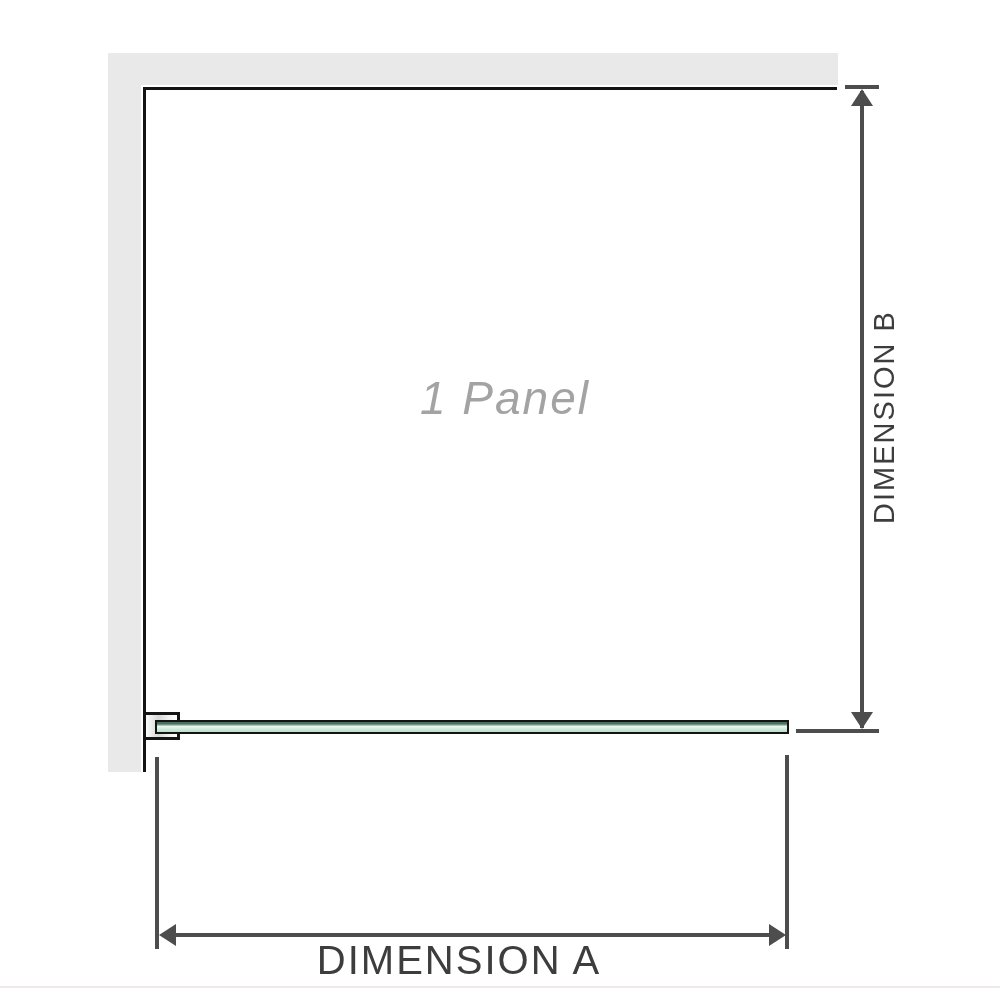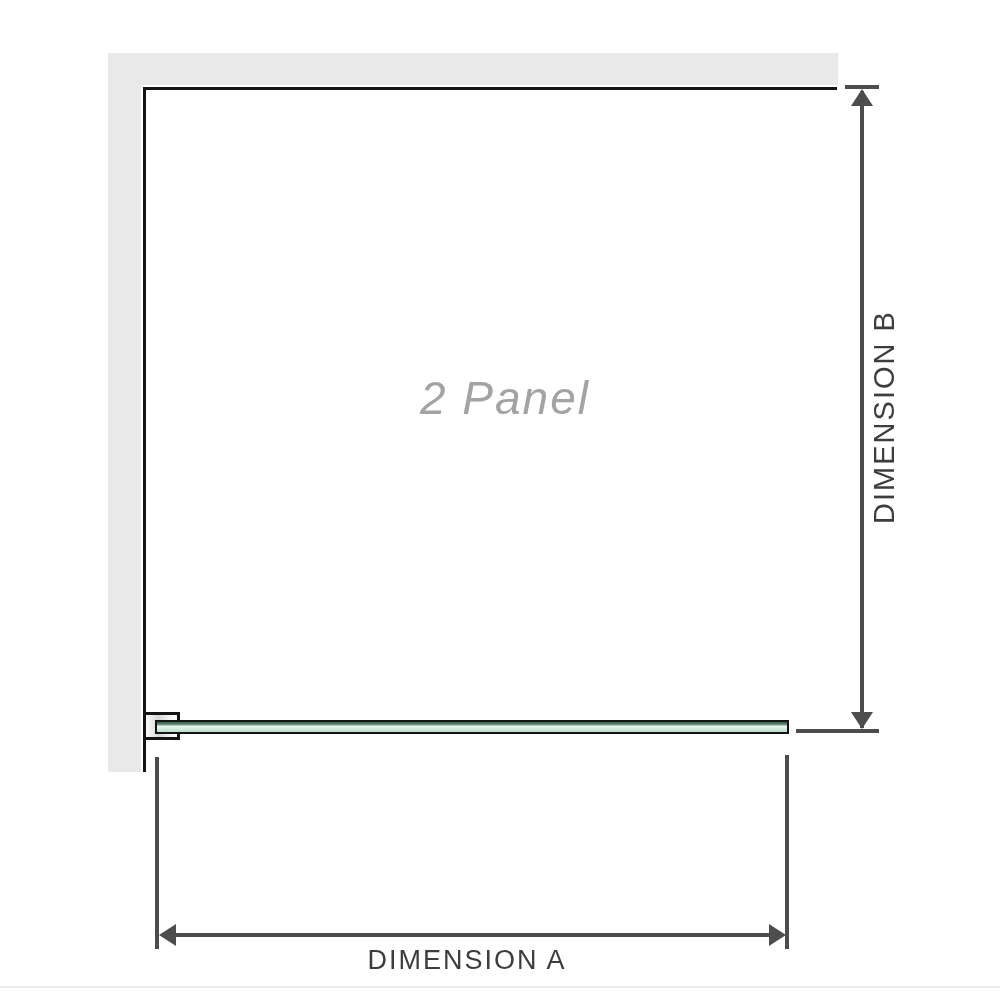--- a/index.html
+++ b/index.html
@@ -99,23 +99,23 @@
     border-left: 17px solid var(--dim, #4d4d4d);
   }
 
   
   .dim-label {
     color: var(--label-text, #3d3d3d);
     font-weight: 300;
     white-space: nowrap;
   }
   .label-a {
-    left: 322px; top: 941px; width: 290px; height: 40px;
+    left: 314px; top: 941px; width: 290px; height: 40px;
     text-align: center;
-    font-size: 27px;
+    font-size: 40px;
     line-height: 38px;
     letter-spacing: 2px;
   }
   .label-b {
     left: 724px; top: 400px; width: 320px; height: 34px;
     text-align: center;
     font-size: 29px;
     line-height: 34px;
     letter-spacing: 2px;
     transform: rotate(-90deg);
@@ -131,21 +131,21 @@
 <body>
 
 <div class="stage">
 
   <div class="abs wall wall-v"></div>
   <div class="abs wall wall-h"></div>
 
   <div class="abs panel-border panel-border-top"></div>
   <div class="abs panel-border panel-border-left"></div>
 
-  <div class="abs watermark">2 Panel</div>
+  <div class="abs watermark">1 Panel</div>
 
   <div class="abs clamp"></div>
   <div class="abs glass"></div>
 
   <div class="abs dim dimB-tick-top"></div>
   <div class="abs dim dimB-tick-bottom"></div>
   <div class="abs dim dimB-line"></div>
   <div class="abs arrow arrow-up"></div>
   <div class="abs arrow arrow-down"></div>
   <div class="abs dim-label label-b">DIMENSION B</div>

